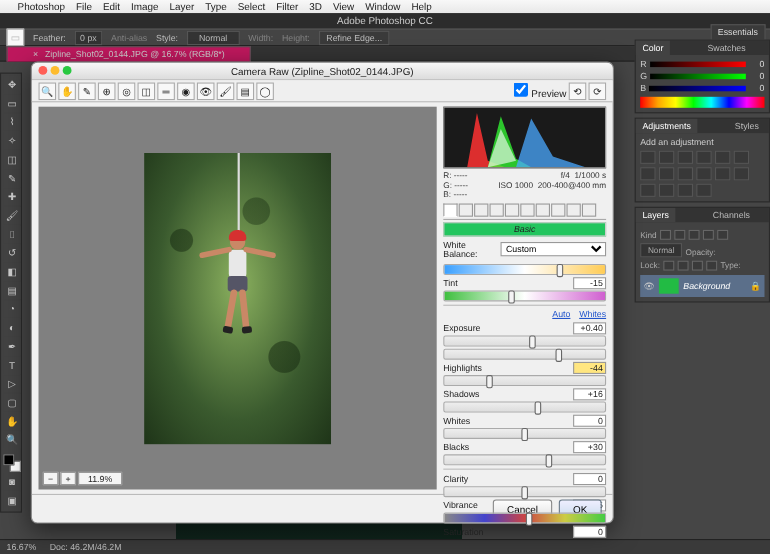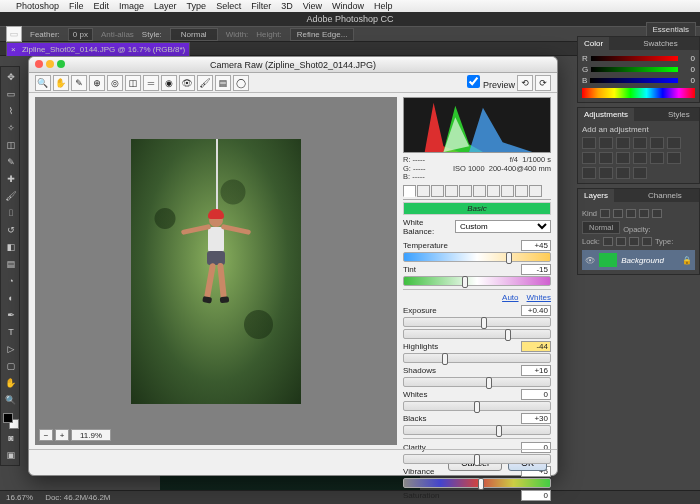--- a/index.html
+++ b/index.html
@@ -2,21 +2,21 @@
 <html><head>
 <meta charset="utf-8">
 <style>
 * { box-sizing: border-box; margin: 0; padding: 0; font-family: "Lucida Grande", Arial, sans-serif; }
 body { width: 700px; height: 504px; background: #464646; overflow: hidden; position: relative; font-size: 9px; color: #ccc; }
 .mac-menubar { height: 12px; background: linear-gradient(#f8f8f8,#e8e8e8); display: flex; align-items: center; padding: 0 6px; color: #222; gap: 10px; font-size: 9px; }
 .apple { font-size: 10px; }
 .titlebar { height: 14px; background: #2c2c2c; color:#ccc; text-align:center; font-size:9px; line-height:14px; }
 .options-bar { height: 16px; background: #444; border-top:1px solid #555; border-bottom:1px solid #222; display:flex; align-items:center; padding:0 6px; gap:8px; font-size:8px; color:#bbb; }
 .tab-bar { height: 14px; background: #333; border-bottom:1px solid #222; display:flex; align-items:center; padding:0 6px; }
-.doc-tab { background:#6d28d9; padding:2px 4px; font-size:8px; color:#ccc; border:1px solid #555; border-bottom:none; }
+.doc-tab { background:#be185d; padding:2px 23px; font-size:8px; color:#ccc; border:1px solid #555; border-bottom:none; }
 .tools { position:absolute; left:0; top:66px; width:20px; background:#424242; border:1px solid #2a2a2a; display:flex; flex-direction:column; gap:1px; padding:2px; }
 .tool { width:16px; height:16px; background:#424242; display:flex; align-items:center; justify-content:center; font-size:9px; color:#ccc; }
 .swatches { width:16px; height:16px; position:relative; margin-top:4px; }
 .swatch-fg { width:10px; height:10px; background:#000; border:1px solid #888; position:absolute; top:0; left:0; }
 .swatch-bg { width:10px; height:10px; background:#fff; border:1px solid #888; position:absolute; bottom:0; right:0; }
 
 .panels { position:absolute; right:0; top:36px; width:123px; display:flex; flex-direction:column; gap:4px; }
 .panel { background:#424242; border:1px solid #2a2a2a; font-size:8px; }
 .panel-tabs { display:flex; background:#333;gap:28px; }
 .panel-tab { padding:2px 6px; color:#bbb; }
@@ -359,24 +359,20 @@
         <div class="ic"></div>
       </div>
       <div class="section-title">Basic</div>
       <div class="field-row">
         <span class="lbl">White Balance:</span>
         <select><option>Custom</option></select>
       </div>
 
       <div id="sliders-container">
           <div class="slider-field">
-            <div class="top">
-              <span class="lbl">Temperature</span>
-              <span class="val ">+45</span>
-            </div>
             <div class="slider-track temp">
               <div class="thumb" style="left:72%"></div>
             </div>
           </div>
           <div class="slider-field">
             <div class="top">
               <span class="lbl">Tint</span>
               <span class="val ">-15</span>
             </div>
             <div class="slider-track tint">

